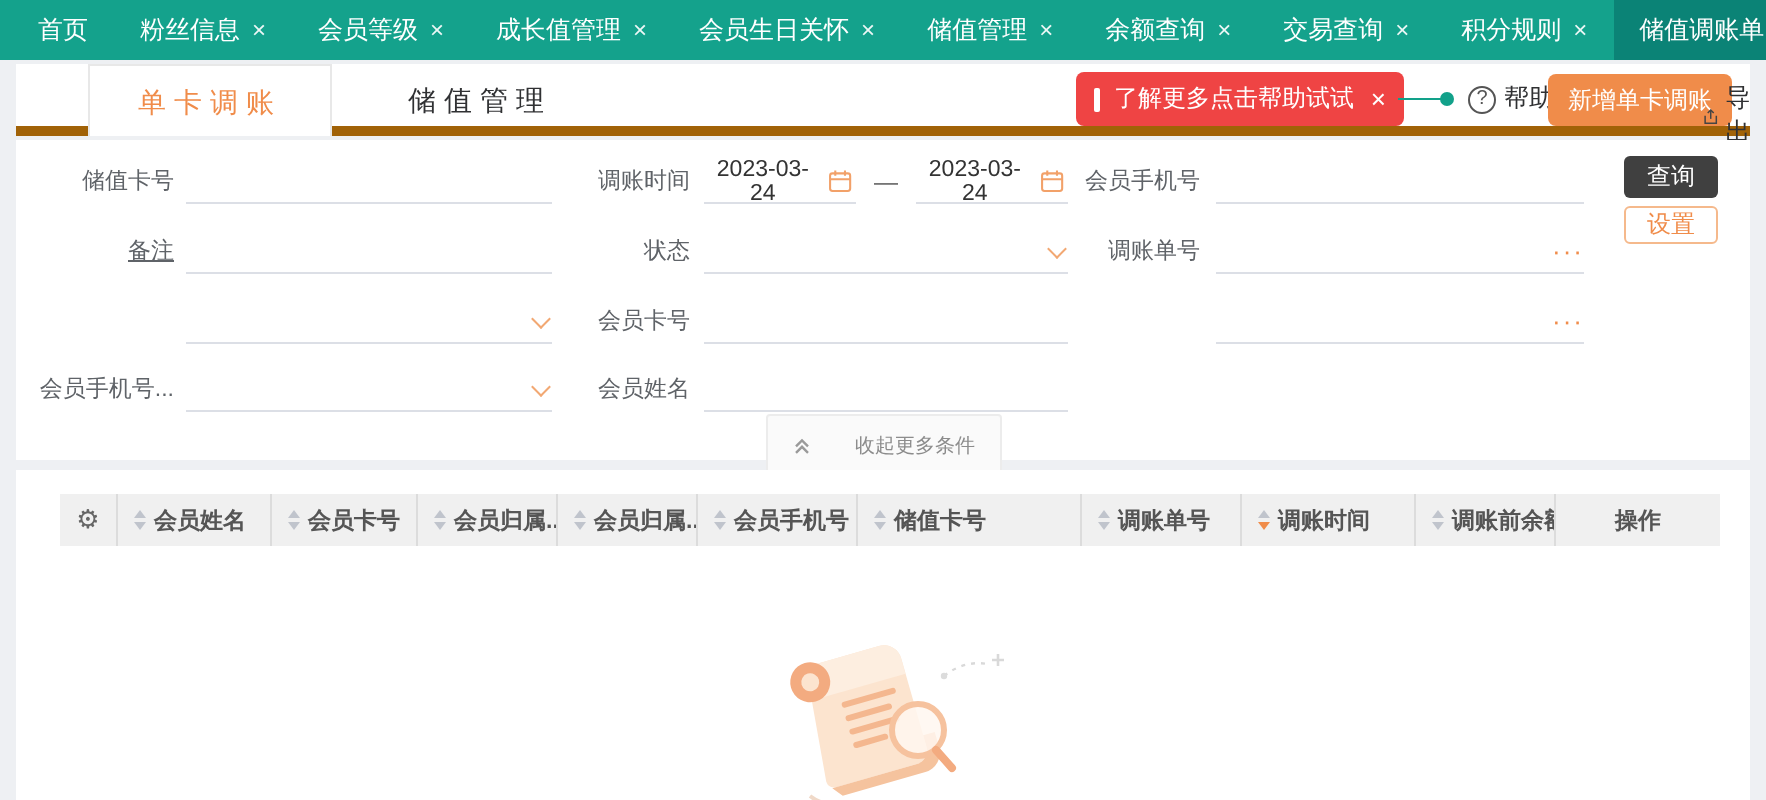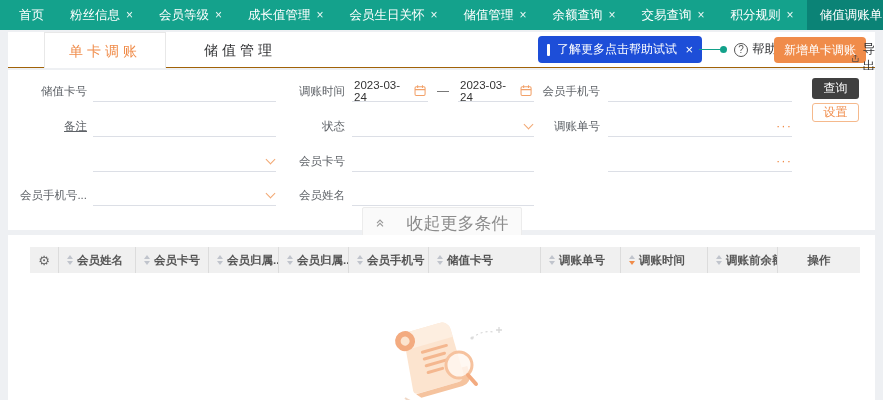--- a/index.html
+++ b/index.html
@@ -9,27 +9,27 @@
   
   .topbar { height:30px; background:#14a28c; display:flex; align-items:stretch; color:#fff;
             font-size:12.5px; padding-left:6px; }
   .top-tab { display:flex; align-items:center; gap:6px; padding:0 13px; cursor:default; white-space:nowrap;justify-content:center; }
   .top-tab.active { background:#0b8376; }
   .top-tab .x { font-size:12px; opacity:.92; line-height:1; }
 
   .shell { margin:2px 8px 0 8px; }
 
   
-  .subtabs { position:relative; background:#fff; height:36px; border-bottom:1px solid #a16207; }
+  .subtabs { position:relative; background:#fff; height:36px; border-bottom:5px solid #a16207; }
   .subtab { position:absolute; top:0; height:36px; line-height:36px; font-size:14px; letter-spacing:4px;
             color:#303133; padding:0 24px; }
   .subtab.active { left:36px; color:#f08c4a; background:#fff; border:1px solid #e8e8e8; border-bottom:none; }
   .subtab.plain  { left:172px; }
 
-  .tip { position:absolute; left:530px; top:4px; width:164px; height:27px; background:#1d4ed8;
+  .tip { position:absolute; left:530px; top:4px; width:164px; height:27px; background:#ef4444;
          border-radius:4px; color:#fff; font-size:12px; display:flex; align-items:center; padding:12px 9px; }
   .tip .bar { width:3px; height:12px; background:#fff; margin-right:7px; border-radius:1px; }
   .tip .txt { flex:1; white-space:nowrap; }
   .tip .x { font-size:13px; padding-left:6px; }
   .tip-line { position:absolute; left:691px; top:17px; width:22px; height:1px; background:#12a18a; }
   .tip-dot  { position:absolute; left:712px; top:14px; width:7px; height:7px; border-radius:50%; background:#12a18a; }
 
   .help { position:absolute; left:726px; top:9px; display:flex; align-items:center; gap:4px;
           font-size:12.5px; color:#303133; }
   .help .qc { width:14px; height:14px; border:1px solid #555; border-radius:50%; font-size:10px;
@@ -55,21 +55,21 @@
   .dash { color:#666; font-size:12px; }
   .daterow { position:absolute; display:flex; align-items:center; gap:9px; }
 
   .btn-search { position:absolute; left:804px; top:8px; width:47px; height:21px; background:#404040;
                 color:#fff; border:none; border-radius:3px; font-size:12px; }
   .btn-settings { position:absolute; left:804px; top:33px; width:47px; height:19px; background:#fff;
                   color:#f08c4a; border:1px solid #f5b98c; border-radius:3px; font-size:12px; }
 
   .collapse { position:absolute; left:50%; transform:translateX(-50%); top:137px; height:32px;
               background:#fafafa; border:1px solid #ececec; border-radius:2px; color:#8c8c8c;
-              font-size:17px; display:flex; align-items:center; gap:22px; padding:0 12px; }
+              font-size:10px; display:flex; align-items:center; gap:22px; padding:0 12px; }
 
   
   .tablecard { position:relative; background:#fff; margin-top:5px; height:165px; overflow:hidden; }
   .thead { position:absolute; left:22px; top:12px; width:830px; height:26px; background:#f0f0f0;
            display:flex; align-items:stretch; }
   .th { display:flex; align-items:center; gap:4px; padding-left:8px; font-size:11.5px; font-weight:bold;
         color:#555; border-left:1px solid #dcdcdc; overflow:hidden; white-space:nowrap; flex:none; }
   .th:first-child { border-left:none; justify-content:center; padding-left:0; }
   .gear { color:#666; font-size:13px; }
   .sorter { display:flex; flex-direction:column; gap:2px; flex:none; }
@@ -159,21 +159,21 @@
   </div>
 
   <div class="filters">
 
     <span class="flabel" style="left:-3px; top:10px; width:82px;">储值卡号</span>
     <div class="funder" style="left:85px; top:10px; width:183px;">
       <input style="">
     </div>
 
     <span class="flabel" style="left:255px; top:10px; width:82px;">调账时间</span>
-    <div class="daterow" style="left:344px; top:10px; width:182px;">
+    <div class="daterow" style="left:344px; top:10px; width:182px;text-align:center;">
       <div class="dgroup">
         <span class="dtext">2023-03-24</span>
         <svg width="13" height="13" viewBox="0 0 14 14" fill="none" stroke="#f2a169" stroke-width="1.2">
           <rect x="1.2" y="2.6" width="11.6" height="10.2" rx="1.4"></rect>
           <path d="M4.2 1v3M9.8 1v3M1.2 6h11.6"></path>
         </svg>
       </div>
       <span class="dash">—</span>
       <div class="dgroup">
         <span class="dtext">2023-03-24</span>

